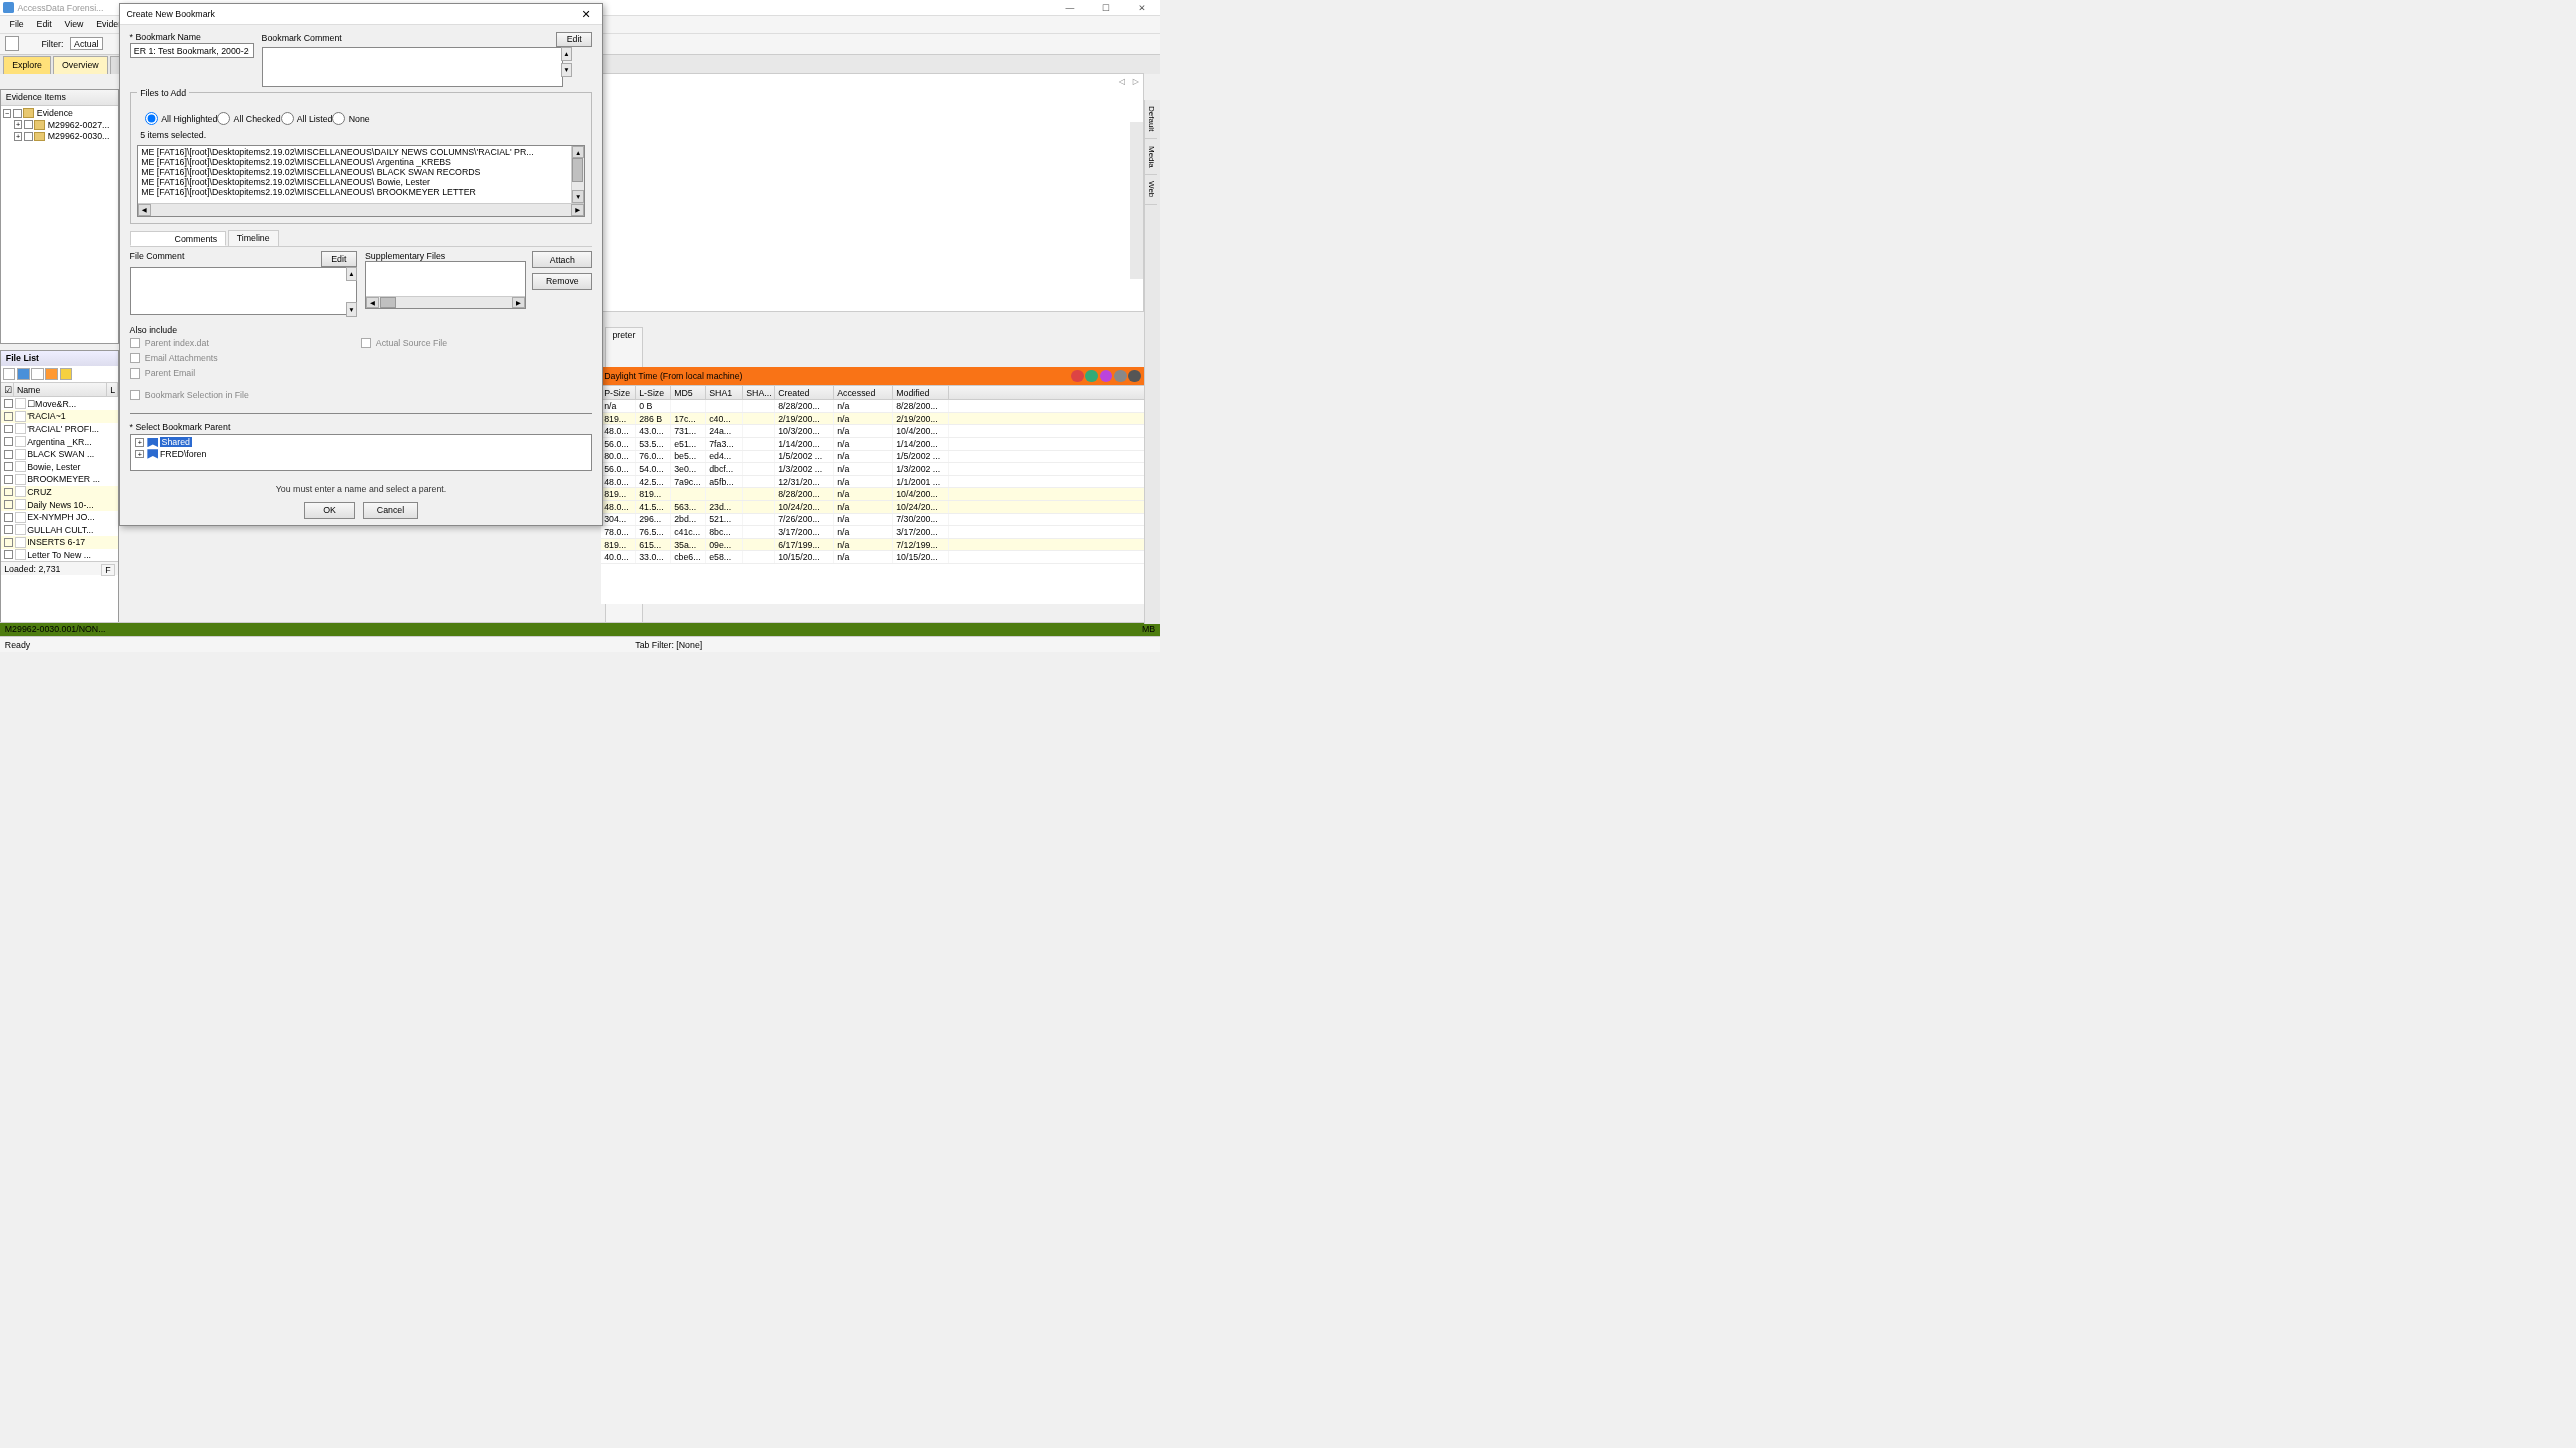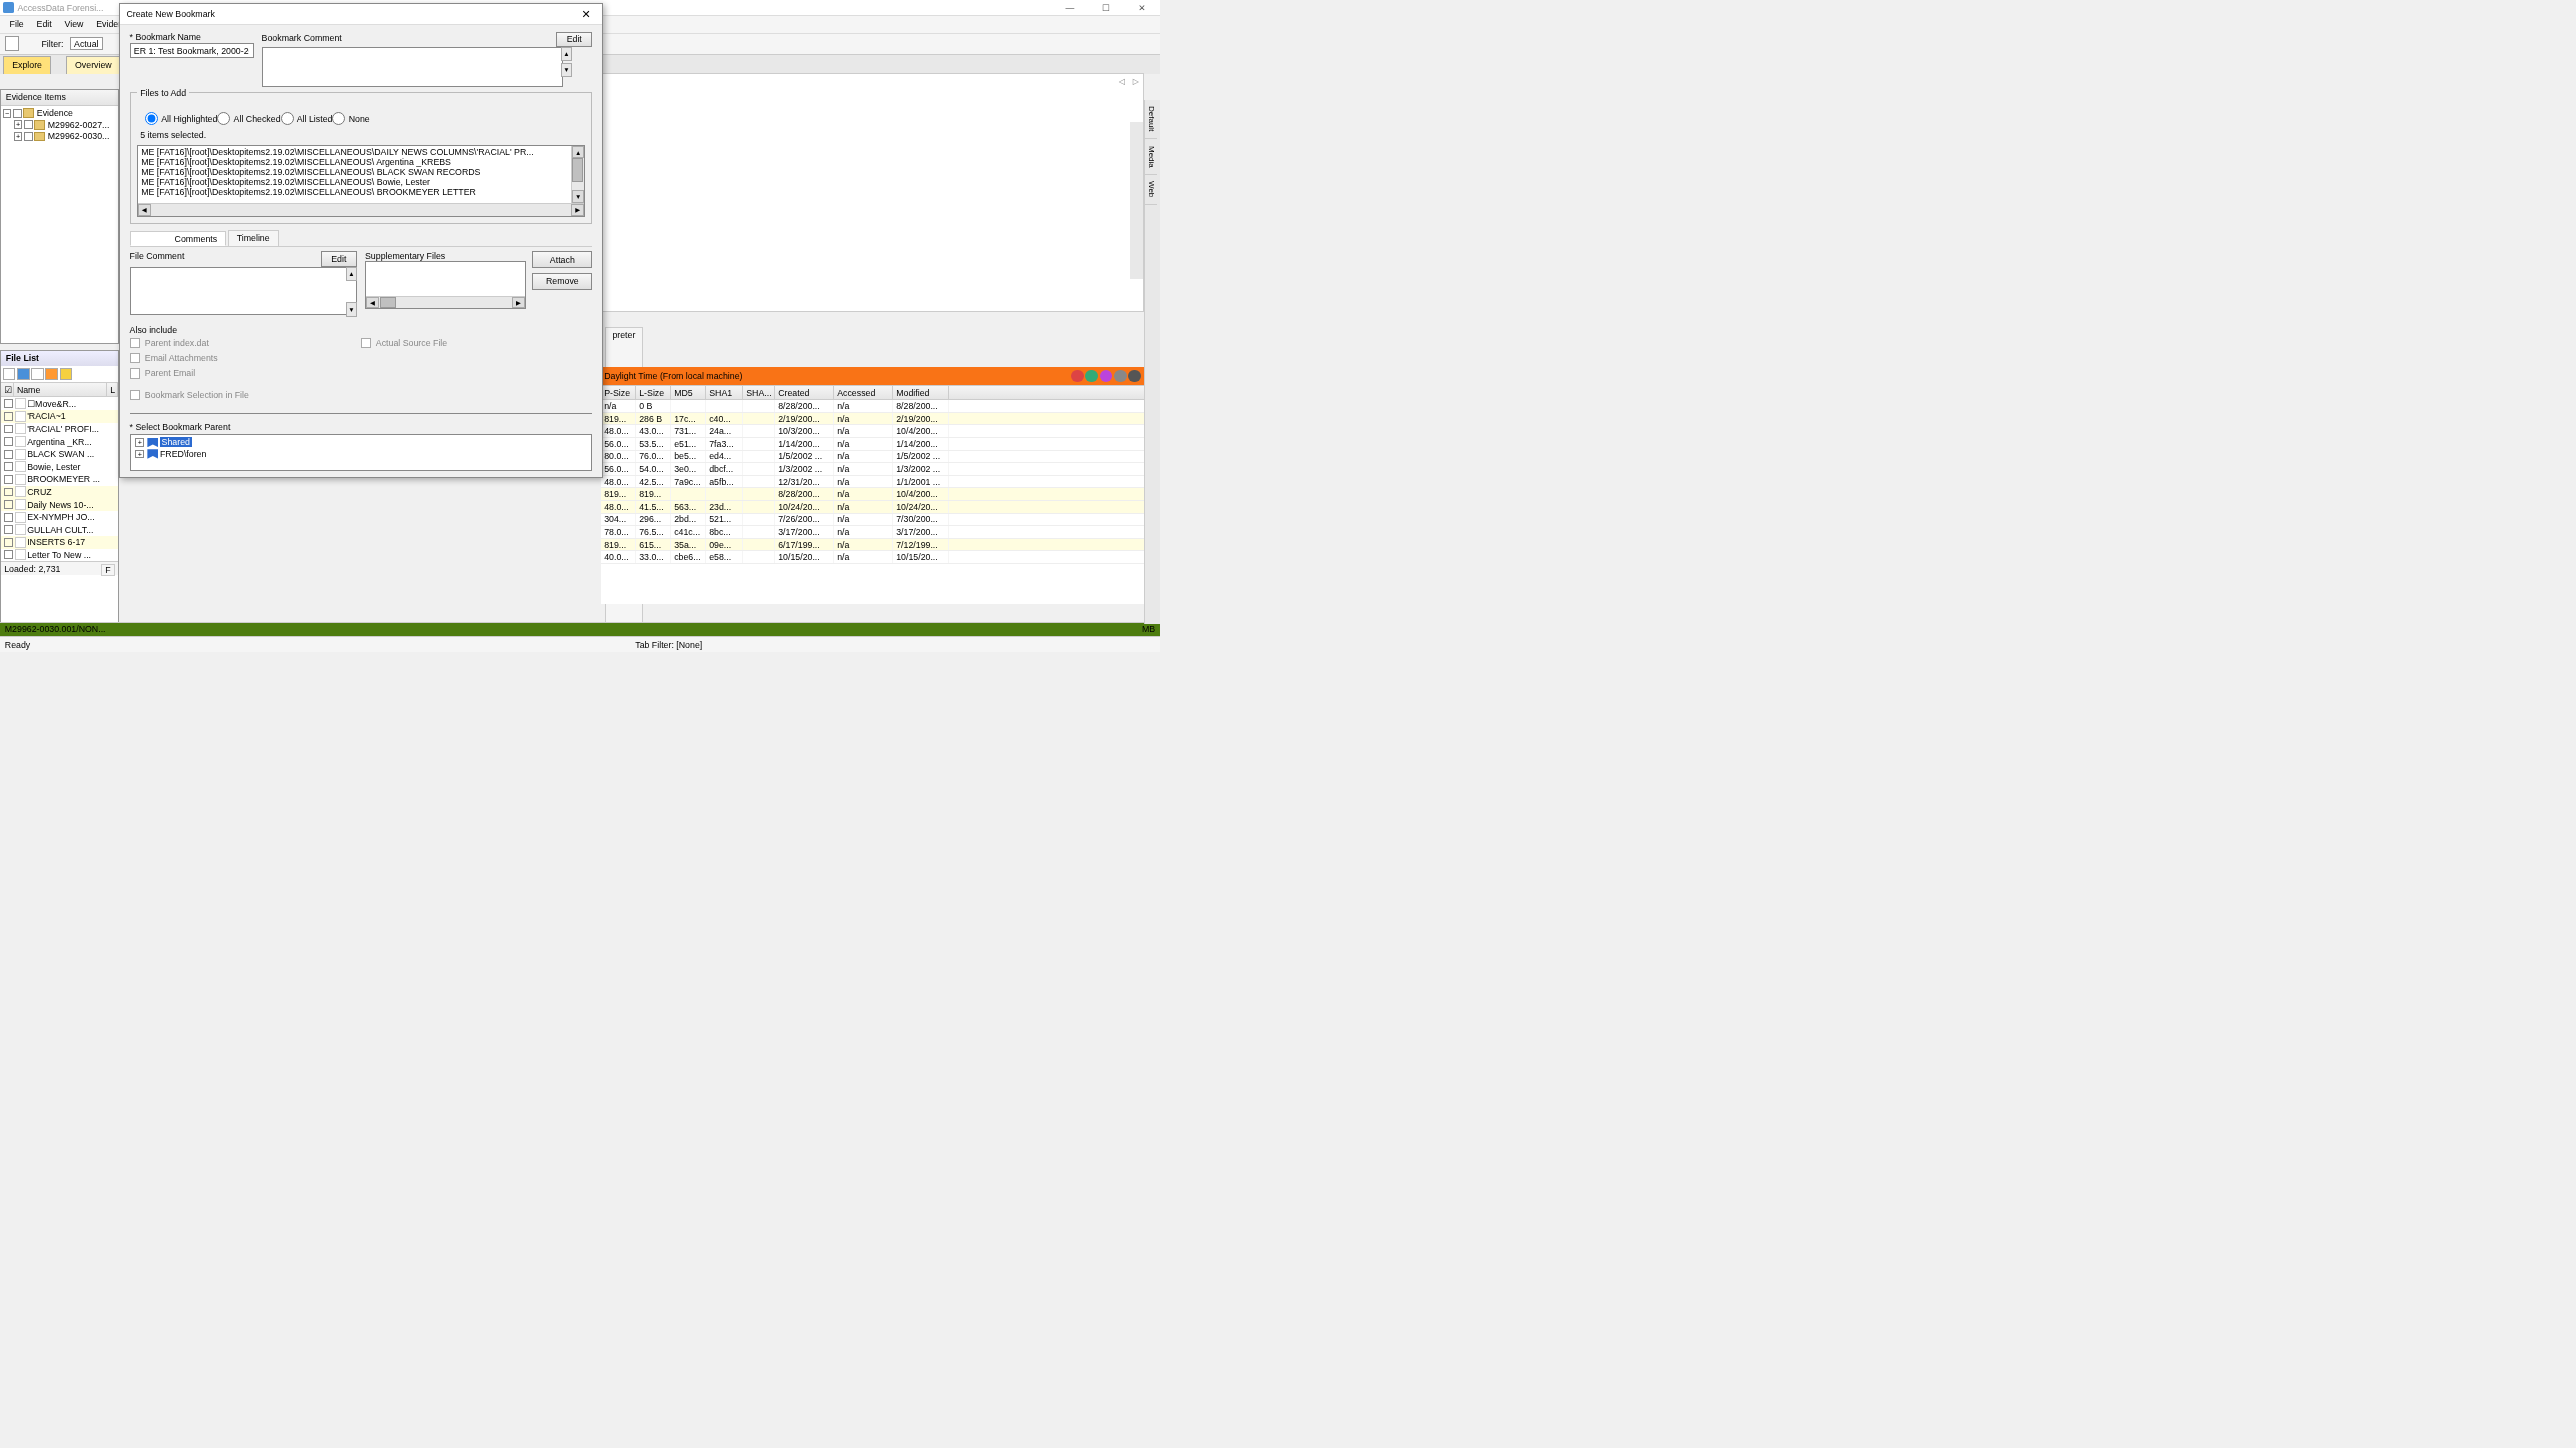--- a/index.html
+++ b/index.html
@@ -14,21 +14,21 @@
 
 .menubar { height: 17.5px; background: #f5f5f5; display: flex; align-items: center; padding: 0 3.2px; border-bottom: 0.8px solid #ddd; }
 .menubar span { padding: 1.6px 6.4px; cursor: pointer; }
 
 .toolbar { height: 21px; background: #f5f5f5; display: flex; align-items: center; padding: 1.6px 4.8px; gap: 6.4px; border-bottom: 0.8px solid #ccc; }
 .tool-btn { width: 14.3px; height: 14.3px; border: 0.8px solid #999; background: #fff; }
 .filter-label { margin-left: 16px; }
 .filter-select { border: 0.8px solid #999; padding: 0.8px 3.2px; background: #fff; min-width: 32px; }
 
 .tabstrip { height: 19px; background: #e8e8e8; display: flex; align-items: flex-end; padding: 0 3.2px; }
-.tab { padding: 3.2px 8px; background: #ddd; border: 0.8px solid #aaa; border-bottom: none; margin-right: 15px; cursor: pointer; }
+.tab { padding: 3.2px 8px; background: #ddd; border: 0.8px solid #aaa; border-bottom: none; margin-right: 2px; cursor: pointer; }
 .tab.active { background: #ffe17a; }
 .tab.active2 { background: #fff4c2; }
 
 
 .left-panel { position: absolute; left: 0; top: 89px; width: 119px; bottom: 28px; background: #fff; border: 0.8px solid #999; }
 .panel-title { background: linear-gradient(#f5f5f5,#e5e5e5); padding: 2.4px 4.8px; border-bottom: 0.8px solid #ccc; font-weight: normal; }
 .tree { padding: 1.6px; }
 .tree-item { display: flex; align-items: center; padding: 0.8px 0; white-space: nowrap; }
 .tree-toggle { width: 8.8px; height: 8.8px; border: 0.8px solid #888; display: inline-flex; align-items: center; justify-content: center; font-size: 7.2px; margin-right: 1.6px; background: #fff; cursor: pointer; }
 .tree-chk { width: 8.8px; height: 8.8px; border: 0.8px solid #888; margin-right: 1.6px; }
@@ -611,14 +611,21 @@
         </div>
         <div class="pt-item">
           <span class="tree-toggle">+</span>
           <span class="bm-icon"></span>
           <span class="lbl">FRED\foren</span>
         </div>
       </div>
     </div>
   </div>
 
+  <div class="dlg-footer">
+    <span class="hint">You must enter a name and select a parent.</span>
+    <div class="dlg-buttons">
+      <button class="btn">OK</button>
+      <button class="btn">Cancel</button>
+    </div>
+  </div>
 </div>
 
 
 </body></html>

